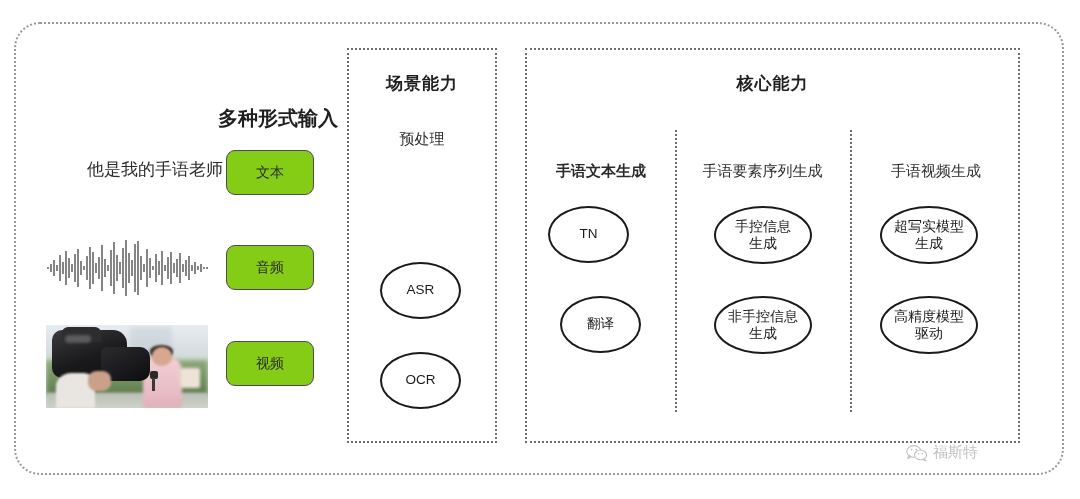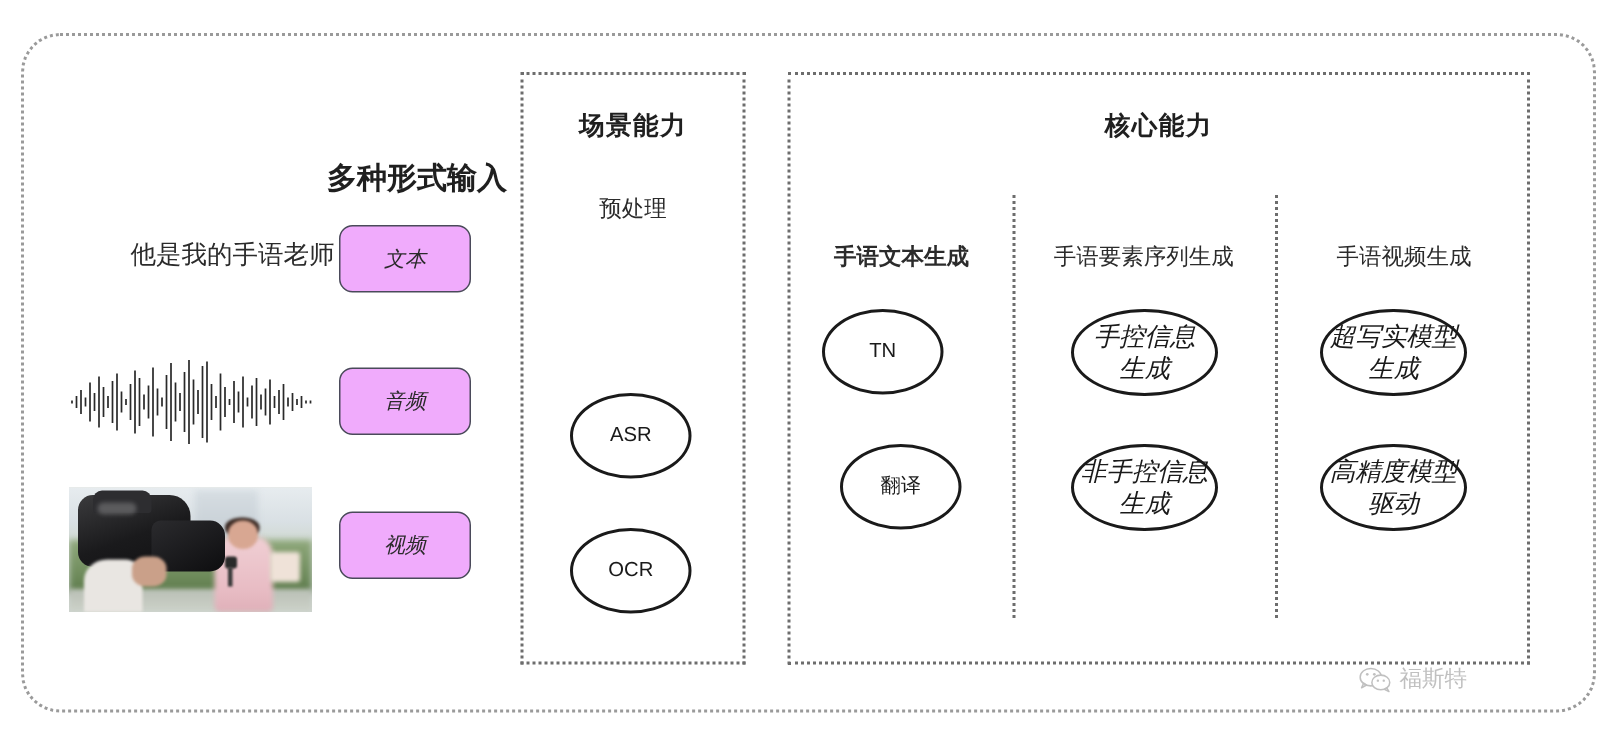--- a/index.html
+++ b/index.html
@@ -83,21 +83,21 @@
     display: flex;
     align-items: center;
     justify-content: center;
     text-align: center;
     font-size: 13.5px;
     line-height: 1.25;
     color: #1a1a1a;
     background: #ffffff;
   }
   .oval.small { width: 81px; height: 57px; font-size: 13.5px; }
-  .oval.wide  { width: 98px; height: 58px; font-size: 17px; font-style: italic; }
+  .oval.wide  { width: 98px; height: 58px; font-size: 14px; }
 
   
   .input-title {
     position: absolute;
     left: 218px;
     top: 105px;
     font-size: 20px;
     font-weight: bold;
     color: #1f1f1f;
     white-space: nowrap;
@@ -117,22 +117,21 @@
     box-sizing: border-box;
     width: 88px;
     height: 45px;
     border: 1.6px solid #4a4a5a;
     border-radius: 9px;
     display: flex;
     align-items: center;
     justify-content: center;
     font-size: 14px;
     color: #2b2b2b;
-    background: #f0abfc;
-    font-style: italic;
+    background: #84cc16;
   }
   .chip-text  { top: 150px; }
   .chip-audio { top: 245px; }
   .chip-video { top: 341px; }
 
   
   .waveform {
     position: absolute;
     left: 46px;
     top: 238px;

